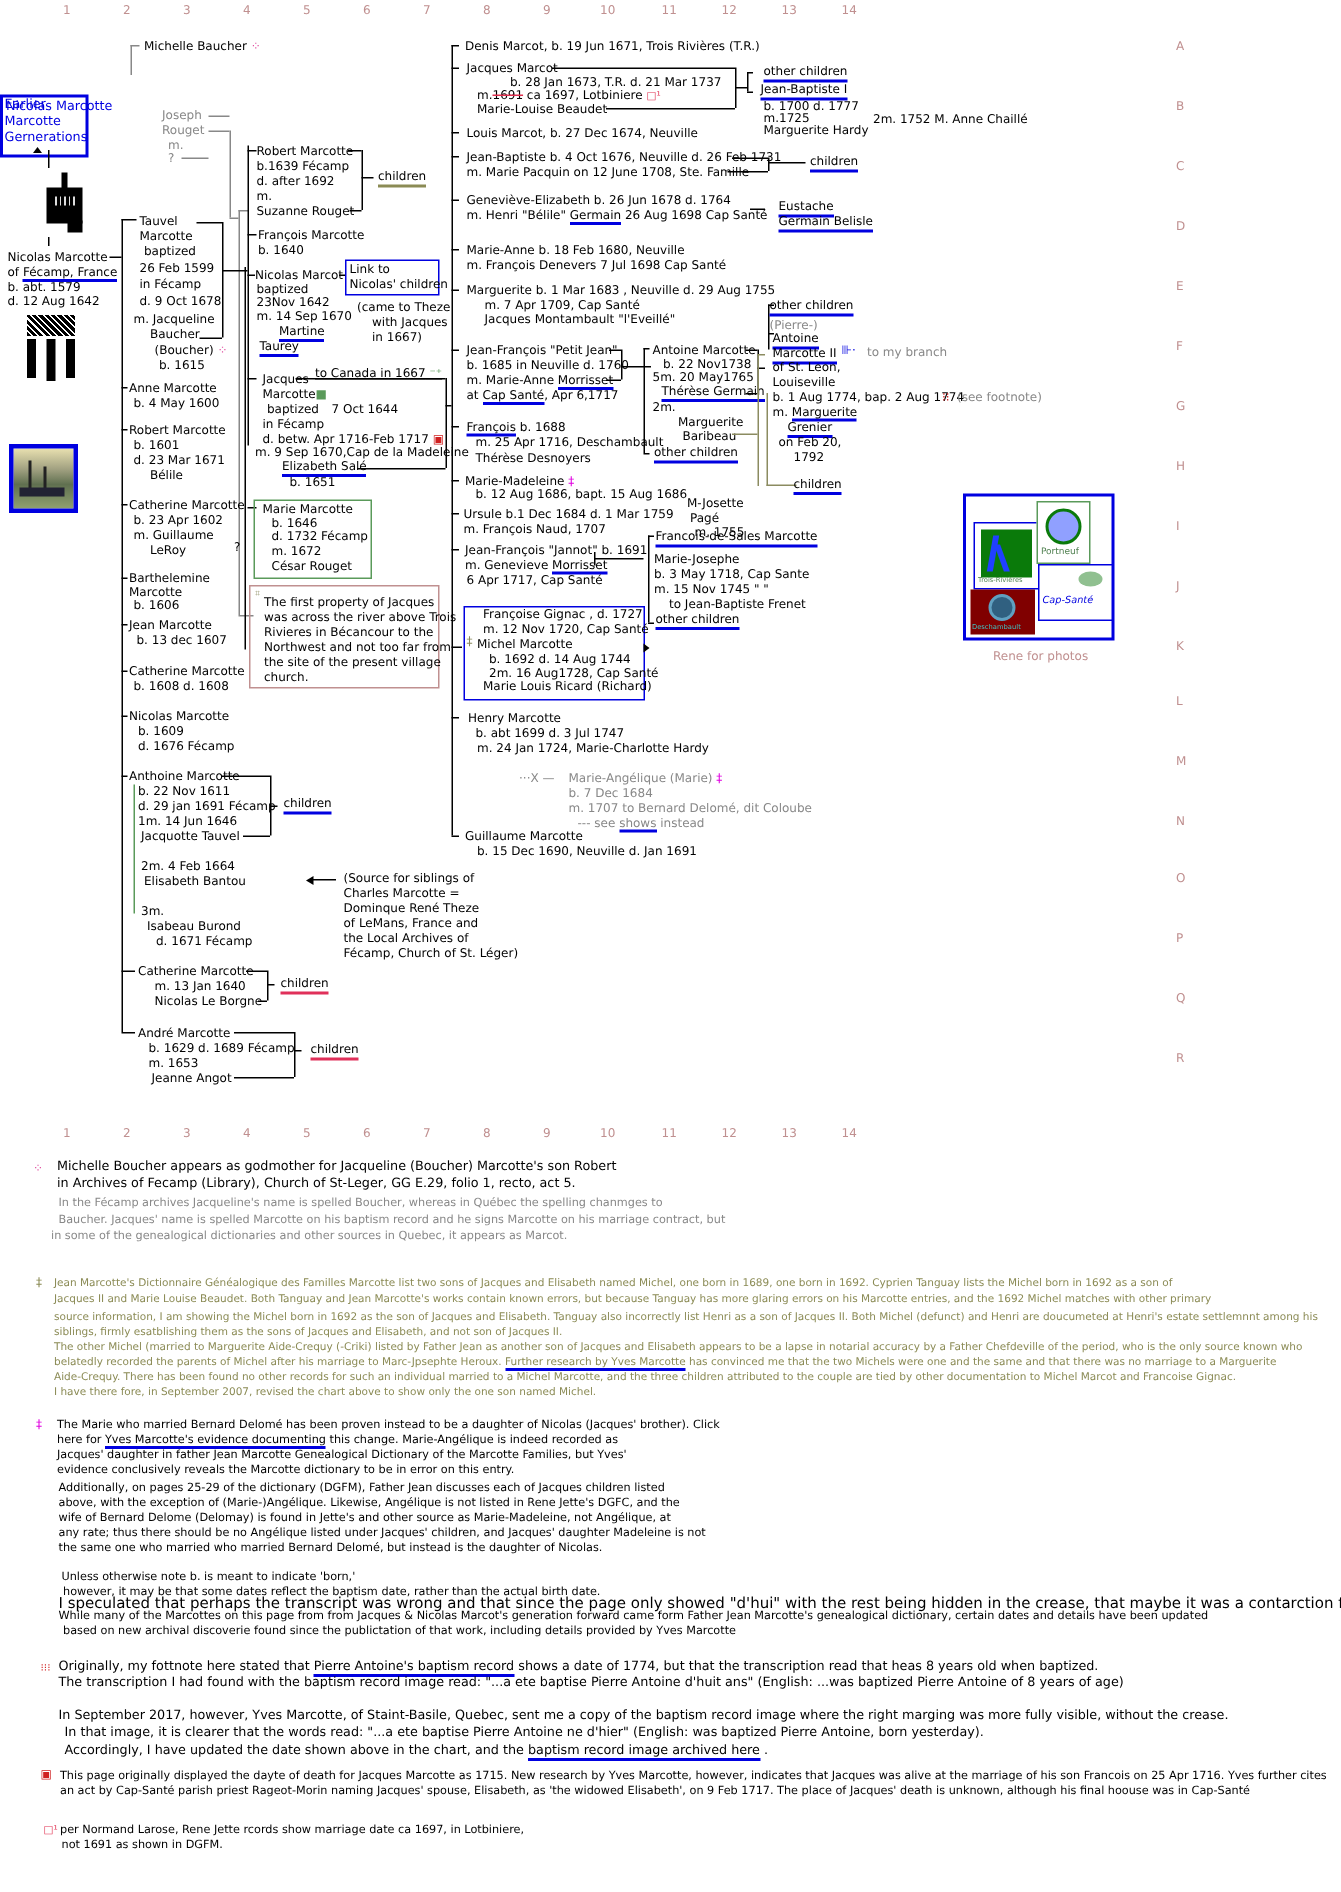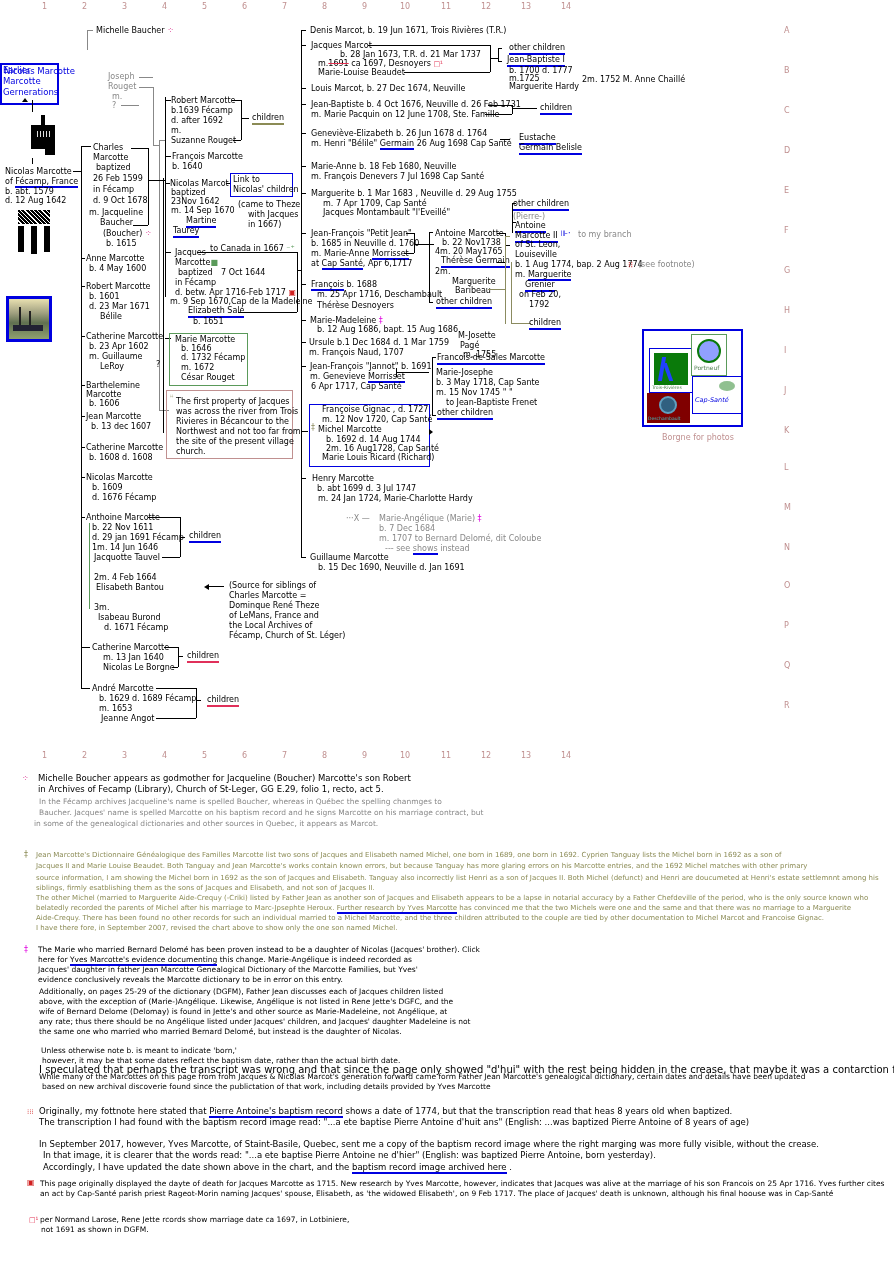--- a/index.html
+++ b/index.html
@@ -138,21 +138,21 @@
 <div class="hline g" style="left:153px;top:145px;width:6px"></div>
 <div class="vline g" style="left:159px;top:140px;height:270px"></div>
 <div class="hline g" style="left:159px;top:140px;width:7px"></div>
 <div class="hline g" style="left:159px;top:410px;width:10px"></div>
 
 <div class="hline" style="left:81px;top:146px;width:0"></div>
 <div class="vline" style="left:81px;top:146px;height:542px"></div>
 <div class="hline" style="left:81px;top:146px;width:10px"></div>
 
 <div>
-  <span class="abs" style="left:93px;top:143px">Charles</span>
+  <span class="abs" style="left:93px;top:143px">Tauvel</span>
   <span class="abs" style="left:93px;top:153px">Marcotte</span>
   <span class="abs" style="left:96px;top:163px">baptized</span>
   <span class="abs" style="left:93px;top:174px">26 Feb 1599</span>
   <span class="abs" style="left:93px;top:185px">in Fécamp</span>
   <span class="abs" style="left:93px;top:196px">d. 9 Oct 1678</span>
   <span class="abs" style="left:89px;top:208px">m. Jacqueline</span>
   <span class="abs" style="left:100px;top:218px">Baucher</span>
   <span class="abs" style="left:103px;top:229px"><span>(Boucher)</span> <span class="marker-pink">⁘</span></span>
   <span class="abs" style="left:106px;top:239px">b. 1615</span>
 </div>
@@ -306,35 +306,35 @@
 <div class="box-green" style="left:169px;top:333px;width:77px;height:51px"></div>
 <span class="abs" style="left:175px;top:335px">Marie Marcotte</span>
 <span class="abs" style="left:181px;top:344px">b. 1646</span>
 <span class="abs" style="left:181px;top:353px">d. 1732  Fécamp</span>
 <span class="abs" style="left:181px;top:363px">m. 1672</span>
 <span class="abs" style="left:181px;top:373px">César Rouget</span>
 
 <div class="box-pink" style="left:166px;top:390px;width:125px;height:67px"></div>
 <span class="abs olive" style="left:170px;top:391px;font-size:6px">⌗</span>
 <span class="abs" style="left:176px;top:397px">The first property of Jacques</span>
-<span class="abs" style="left:176px;top:407px">was across the river from Trois</span>
+<span class="abs" style="left:176px;top:407px">was across the river above Trois</span>
 <span class="abs" style="left:176px;top:417px">Rivieres in Bécancour  to the</span>
 <span class="abs" style="left:176px;top:427px">Northwest and not too far from</span>
 <span class="abs" style="left:176px;top:437px">the site of the present village</span>
 <span class="abs" style="left:176px;top:447px">church.</span>
 
 <div class="vline" style="left:301px;top:30px;height:527px"></div>
 
 <div class="hline" style="left:301px;top:30px;width:5px"></div>
 <span class="abs" style="left:310px;top:26px">Denis Marcot, b. 19 Jun 1671, Trois Rivières  (T.R.)</span>
 
 <div class="hline" style="left:301px;top:45px;width:5px"></div>
 <span class="abs" style="left:311px;top:41px">Jacques Marcot</span>
 <span class="abs" style="left:340px;top:50px">b. 28 Jan 1673, T.R.     d. 21 Mar 1737</span>
-<span class="abs" style="left:318px;top:59px"><span>m.</span><span style="text-decoration:line-through;text-decoration-color:#e03050">1691</span><span> ca 1697, Desnoyers</span> <span class="sup-red">□¹</span></span>
+<span class="abs" style="left:318px;top:59px"><span>m.</span><span style="text-decoration:line-through;text-decoration-color:#e03050">1691</span><span> ca 1697, Lotbiniere</span> <span class="sup-red">□¹</span></span>
 <span class="abs" style="left:318px;top:68px">Marie-Louise Beaudet</span>
 <div class="hline" style="left:368px;top:45px;width:122px"></div>
 <div class="vline" style="left:490px;top:45px;height:27px"></div>
 <div class="hline" style="left:404px;top:72px;width:86px"></div>
 <div class="hline" style="left:490px;top:58px;width:8px"></div>
 <div class="vline" style="left:498px;top:48px;height:13px"></div>
 <div class="hline" style="left:498px;top:48px;width:4px"></div>
 <div class="hline" style="left:498px;top:61px;width:4px"></div>
 <a class="abs lnk" style="left:509px;top:43px">other children</a>
 <a class="abs lnk" style="left:507px;top:55px">Jean-Baptiste I</a>
@@ -379,21 +379,21 @@
 <div class="hline" style="left:406px;top:233px;width:8px"></div>
 <div class="vline" style="left:414px;top:233px;height:20px"></div>
 <div class="hline" style="left:404px;top:253px;width:10px"></div>
 <div class="hline" style="left:414px;top:244px;width:20px"></div>
 <div class="vline" style="left:429px;top:232px;height:70px"></div>
 <div class="hline" style="left:429px;top:232px;width:4px"></div>
 <div class="hline" style="left:429px;top:302px;width:4px"></div>
 
 <span class="abs" style="left:435px;top:229px">Antoine Marcotte</span>
 <span class="abs" style="left:442px;top:238px">b. 22 Nov1738</span>
-<span class="abs" style="left:435px;top:247px">4m. 20 May1765</span>
+<span class="abs" style="left:435px;top:247px">5m. 20 May1765</span>
 <a class="abs lnk" style="left:441px;top:256px">Thérèse Germain</a>
 <span class="abs" style="left:435px;top:267px">2m.</span>
 <span class="abs" style="left:452px;top:277px">Marguerite</span>
 <span class="abs" style="left:455px;top:286px">Baribeau</span>
 <a class="abs lnk" style="left:436px;top:297px">other children</a>
 
 <div class="hline" style="left:497px;top:233px;width:8px"></div>
 <div class="vline" style="left:505px;top:233px;height:29px"></div>
 <div class="hline" style="left:497px;top:262px;width:8px"></div>
 <div class="hline" style="left:505px;top:245px;width:5px"></div>
@@ -494,21 +494,21 @@
   </div>
   <div style="position:absolute;left:48px;top:45px;width:48px;height:36px;border:1px solid #0000e0;background:#fff;">
     <div style="position:absolute;left:26px;top:4px;width:16px;height:10px;border-radius:50%;background:#90c090;"></div>
     <span class="abs" style="left:2px;top:18px;font-size:6.5px;font-style:italic;color:#0000e0;">Cap-Santé</span>
   </div>
   <div style="position:absolute;left:3px;top:62px;width:43px;height:30px;background:#800000;">
     <div style="position:absolute;left:12px;top:3px;width:18px;height:18px;border-radius:50%;background:#306080;border:2px solid #60a0c0;box-sizing:border-box;"></div>
     <span class="abs" style="left:1px;top:21px;font-size:4.5px;color:#40c0c0;">Deschambault</span>
   </div>
 </div>
-<span class="abs" style="left:662px;top:433px;color:#c09090;font-size:8px;">Borgne for photos</span>
+<span class="abs" style="left:662px;top:433px;color:#c09090;font-size:8px;">Rene for photos</span>
 
 <span class="abs marker-pink" style="left:22px;top:774px">⁘</span>
 <span class="fn" style="left:38px;top:773px;font-size:8.5px;line-height:11px;">Michelle Boucher appears as godmother for Jacqueline (Boucher) Marcotte's son Robert</span>
 <span class="fn" style="left:38px;top:784px;font-size:8.5px;line-height:11px;">in Archives of Fecamp (Library), Church of St-Leger, GG E.29, folio 1, recto, act 5.</span>
 <span class="fn fn-gray" style="left:39px;top:797px">In the Fécamp archives Jacqueline's name is spelled Boucher, whereas in Québec the spelling chanmges to</span>
 <span class="fn fn-gray" style="left:39px;top:808px">Baucher.  Jacques' name is spelled Marcotte on his baptism record and he signs Marcotte on his marriage contract, but</span>
 <span class="fn fn-gray" style="left:34px;top:819px">in some of the genealogical dictionaries and other sources in Quebec, it appears as Marcot.</span>
 
 <span class="abs fn-olive" style="left:24px;top:850px">‡</span>
 <span class="fn fn-olive" style="left:36px;top:850px;font-size:7px">Jean Marcotte's Dictionnaire Généalogique des Familles Marcotte list two sons of Jacques and Elisabeth named Michel, one born in 1689, one born in 1692.  Cyprien Tanguay lists the Michel born in 1692 as a son of</span>

